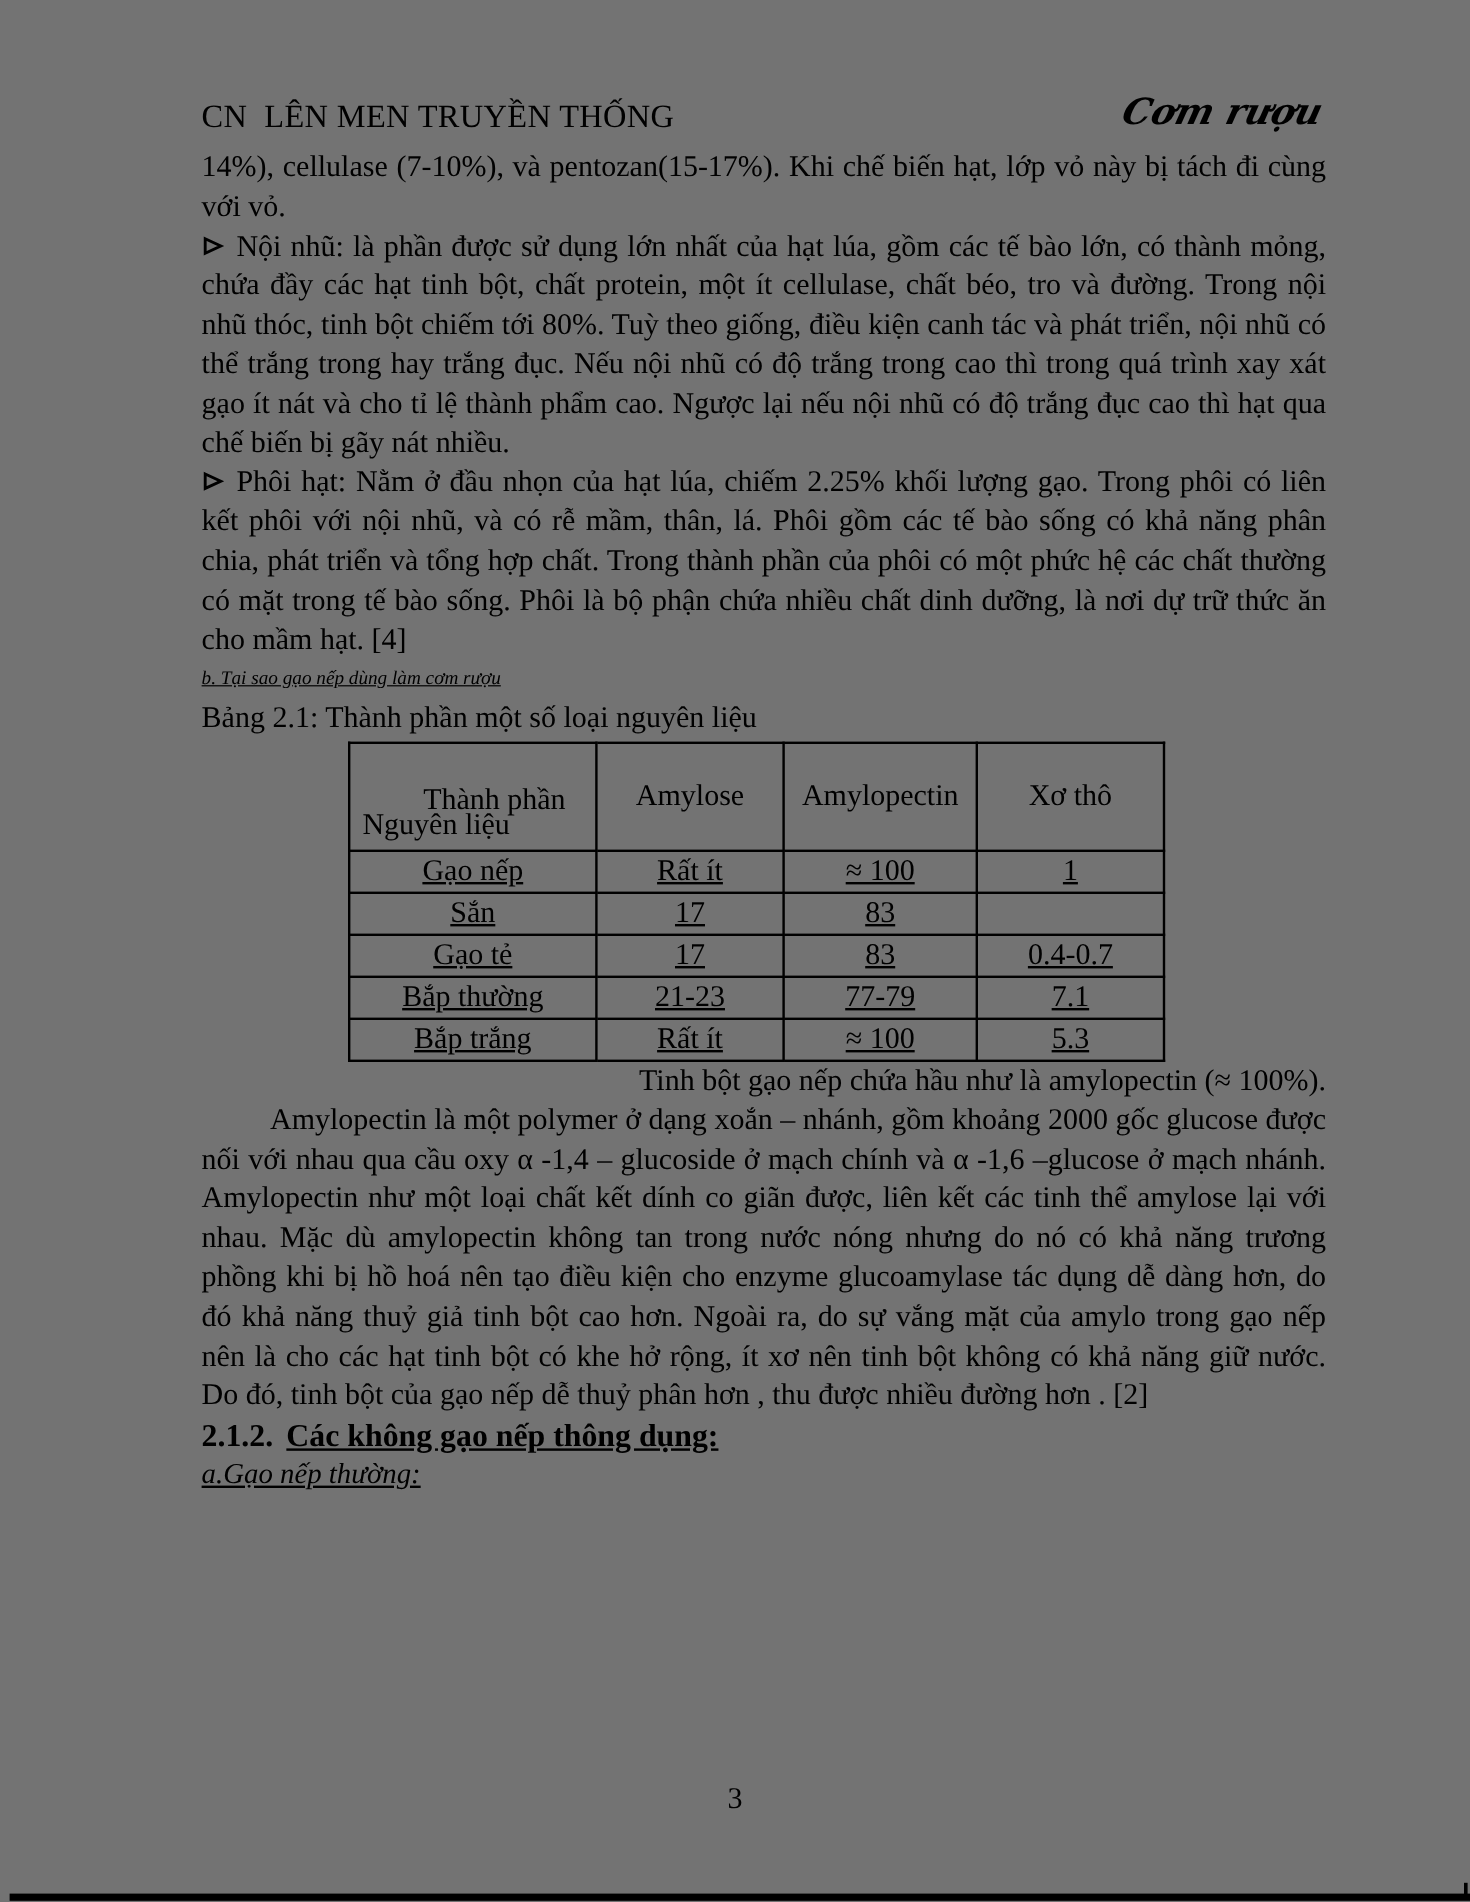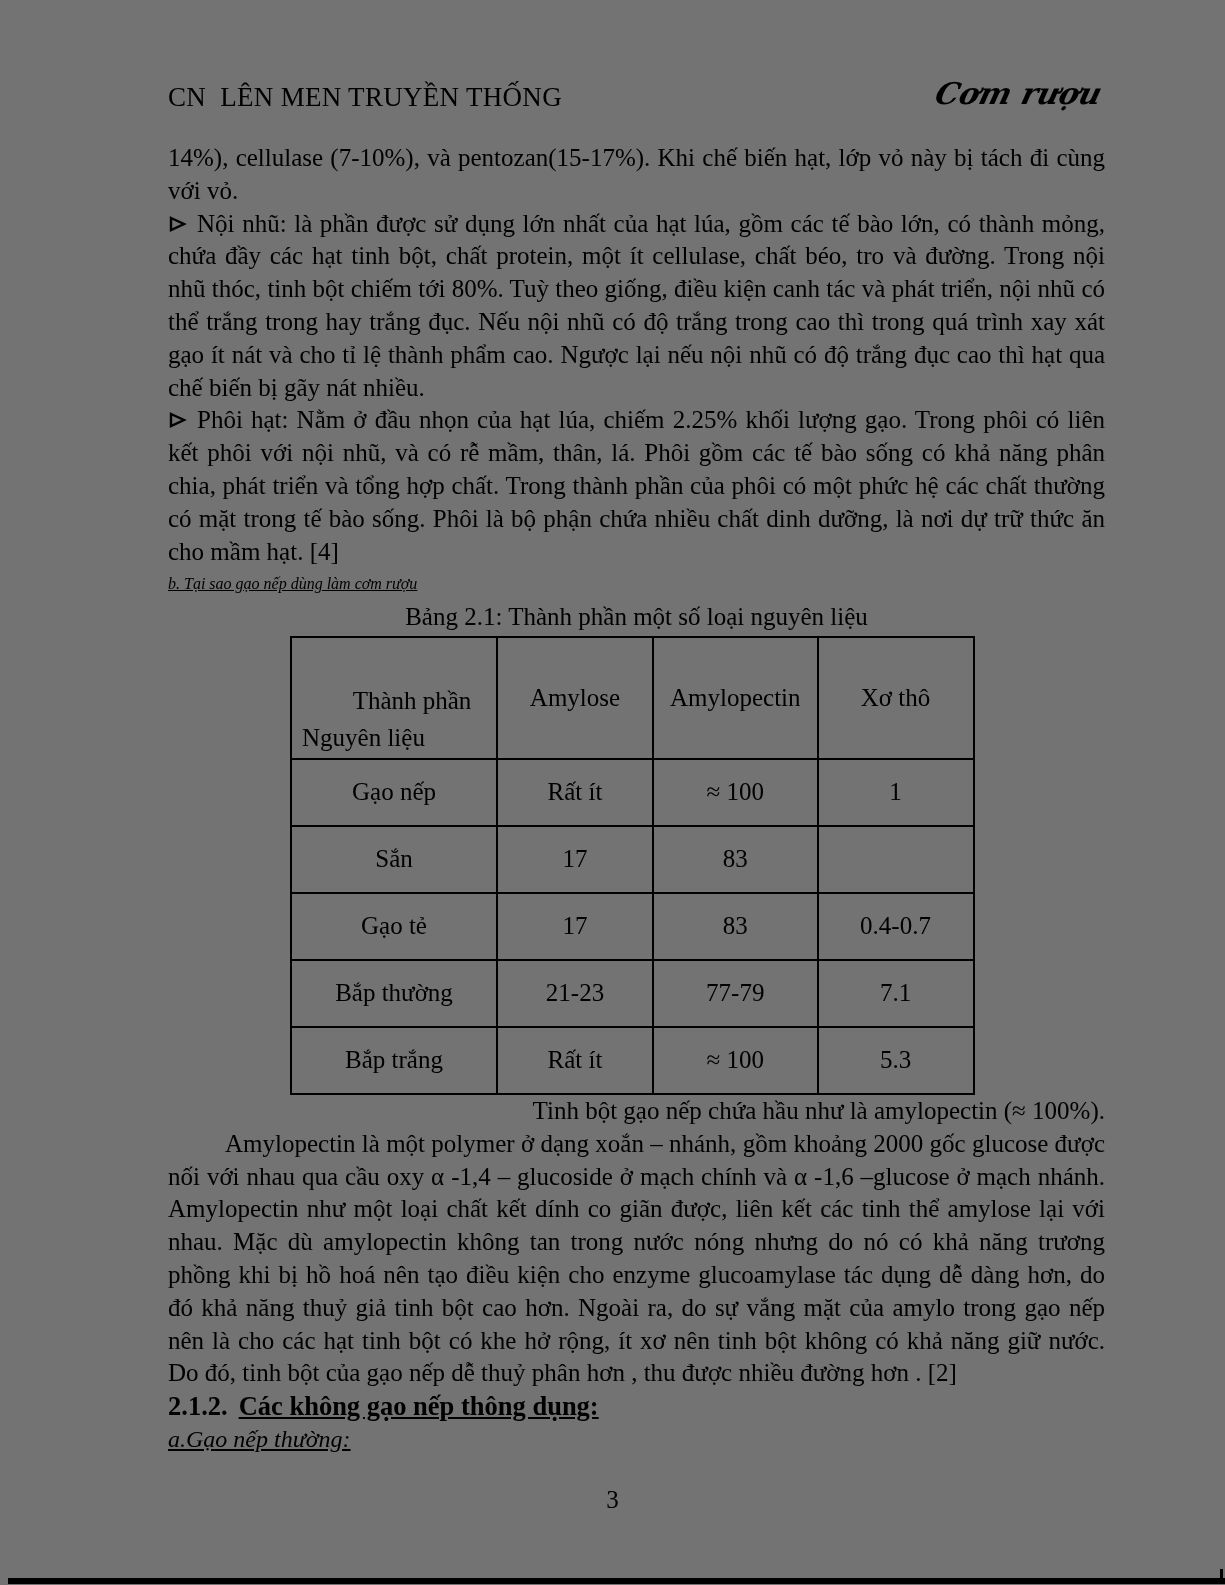--- a/index.html
+++ b/index.html
@@ -19,44 +19,44 @@
     font-size: 27px; letter-spacing: 0.3px; white-space: pre;
   }
   .header-right {
     position: absolute; left: 936px; top: 76px;
     font-size: 30px; font-style: italic; font-weight: bold;
     font-family: "DejaVu Serif", serif;
     transform: skewX(-14deg);
   }
   
   .content {
-    position: absolute; left: 168px; top: 142px; width: 937px;
+    position: absolute; left: 168px; top: 124px; width: 937px;
     font-size: 25px; line-height: 32.8px;
   }
   .content p { margin: 0; }
   .indent-block { margin-left: 57px; text-align: justify; }
   .bullet-marker {
     display: inline-block; width: 20px; height: 18px;
     margin-right: 9px; vertical-align: -1px;
   }
   .h-b {
     margin-top: 3px; font-style: italic; font-size: 16px;
     text-decoration: underline;
   }
-  .caption { text-align: center; }
+  .caption { }
   .table-wrap { margin-left: 122px; margin-top: 2px; }
   table.data-table { border-collapse: collapse; table-layout: fixed; }
   table.data-table th, table.data-table td {
     border: 2px solid #000; text-align: center; vertical-align: middle;
-    font-weight: normal; font-size: 25px; padding: 16px; line-height: 30px;
+    font-weight: normal; font-size: 25px; padding: 0; line-height: 30px;
   }
   .col-name { width: 206px; } .col-amylose { width: 156px; }
   .col-amylopectin { width: 161px; } .col-xotho { width: 156px; }
   tr.header-row th { height: 88px; }
-  tr.data-row td { height: 33px; }
+  tr.data-row td { height: 33px; text-decoration: underline; }
   th.corner-cell { position: relative; }
   .corner-top { display: block; padding-top: 7px; padding-left: 36px; text-align: center; }
   .corner-bottom { position: absolute; left: 10px; bottom: 5px; }
   .p-starch { margin-top: 28px; text-indent: 57px; text-align: right; }
   .p-amylo { text-indent: 57px; text-align: justify; }
   .h-212 { margin-top: 8px; font-weight: bold; font-size: 26.5px; }
   .h-212 .num { margin-right: 11px; }
   .h-212 .title { text-decoration: underline; }
   .h-a { margin-top: 9px; font-style: italic; font-size: 24px; text-decoration: underline; }
   .p-final { margin-top: 5px; text-indent: 76px; text-align: justify; }

